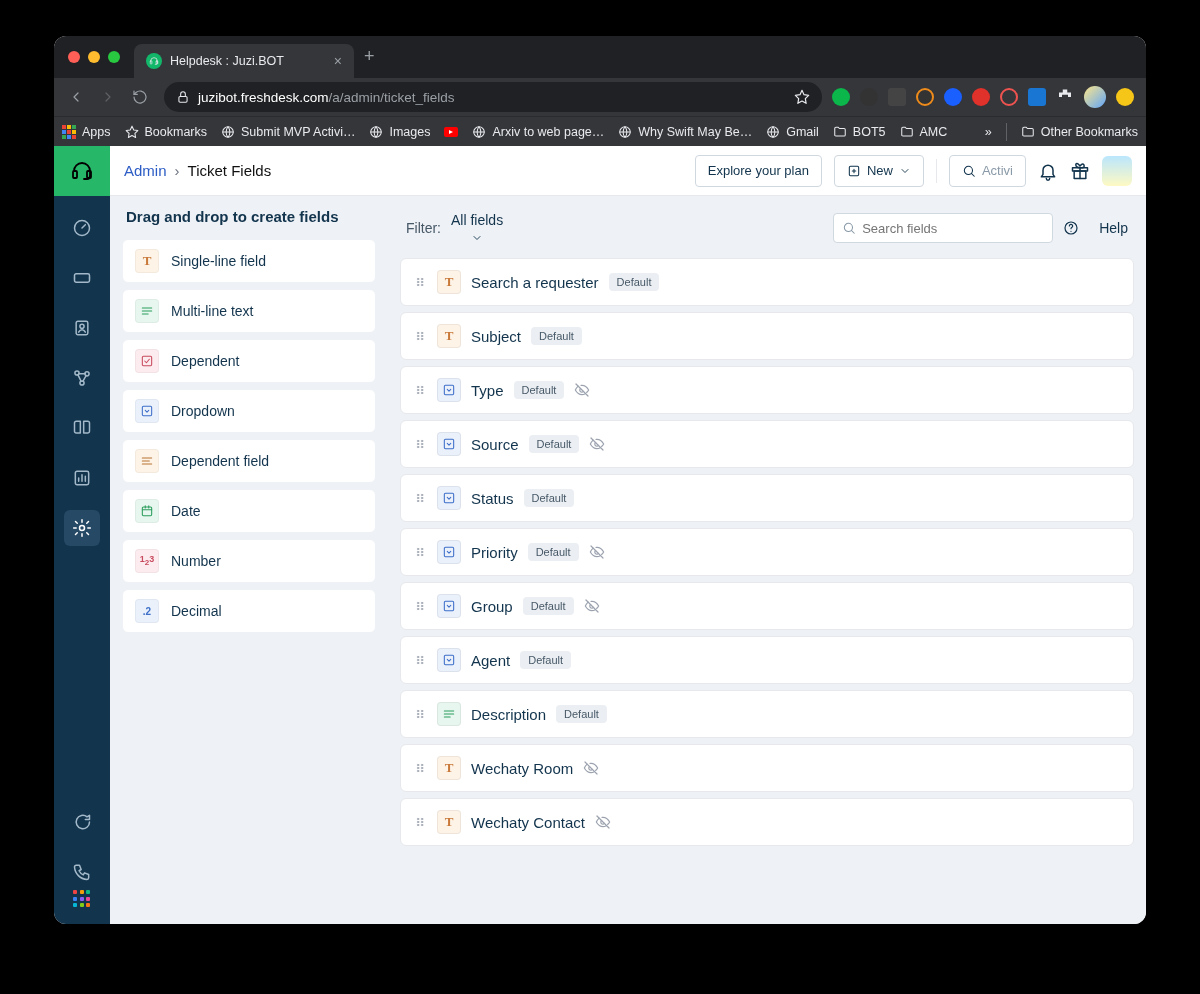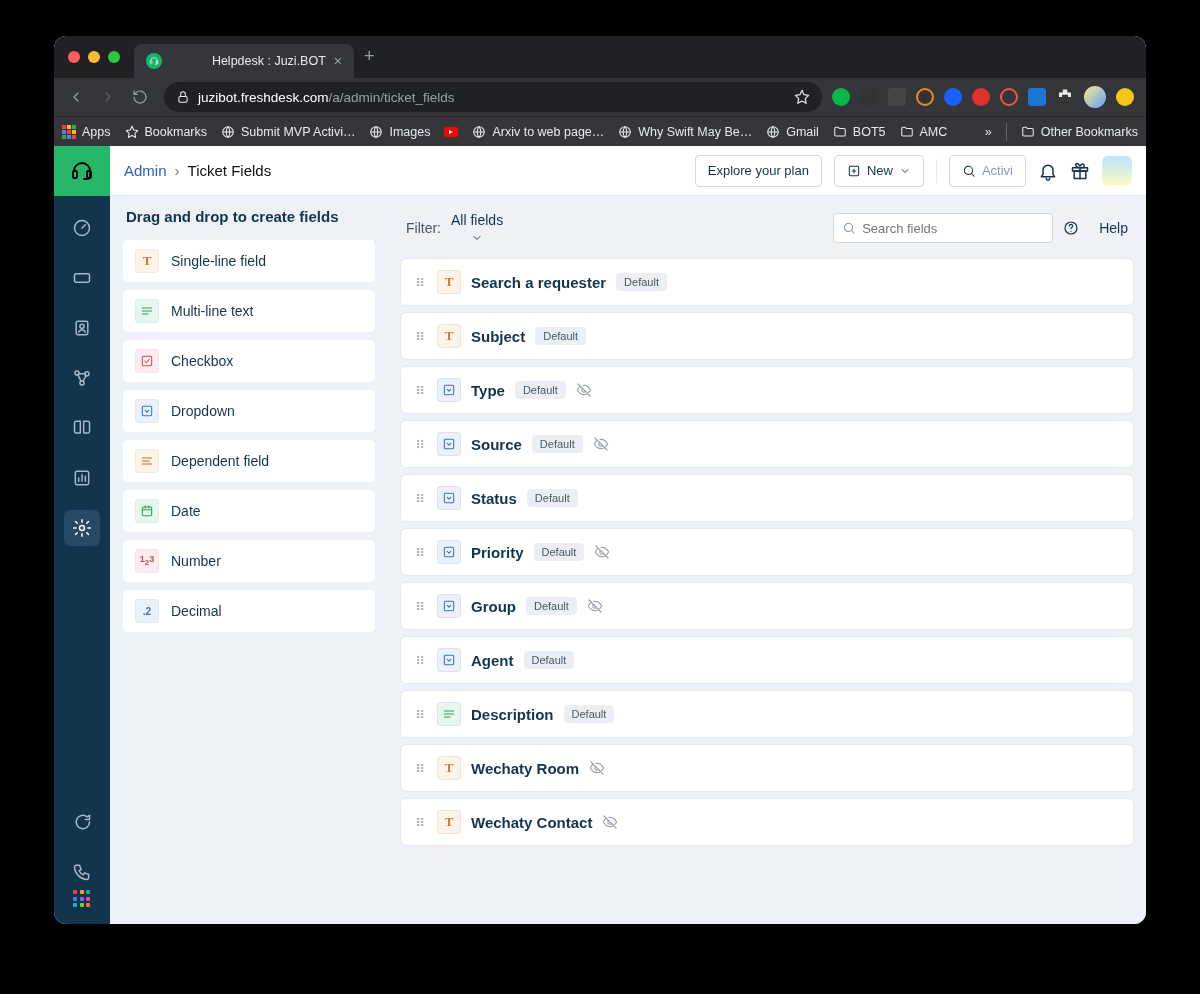--- a/index.html
+++ b/index.html
@@ -32,21 +32,21 @@
   .tab {
     display: flex; align-items: center;
     background: #35363a;
     height: 34px; margin-top: 8px;
     border-radius: 8px 8px 0 0;
     padding: 0 12px; gap: 8px;
     color: #e8eaed; font-size: 12.5px;
     width: 220px;
   }
   .tab-favicon { width: 16px; height: 16px; border-radius: 50%; background: #12b76a; display:flex; align-items:center; justify-content:center; }
-  .tab-title { flex: 1; white-space: nowrap; overflow: hidden; text-overflow: ellipsis; text-align: right; }
+  .tab-title { flex: 1; white-space: nowrap; overflow: hidden; text-overflow: ellipsis; }
   .tab-close { color: #9aa0a6; font-size: 14px; cursor:pointer; }
   .new-tab { color:#9aa0a6; font-size:18px; margin-left:10px; cursor:pointer; padding-bottom: 2px;}
 
   .chrome-toolbar {
     height: 38px;
     background: #35363a;
     display: flex; align-items: center;
     padding: 0 8px; gap: 4px;
     flex-shrink: 0;
   }
@@ -136,21 +136,21 @@
   .search-box input { border:none; outline:none; font-size:13px; flex:1; background:transparent;}
   .help-link { display:flex; align-items:center; gap:20px; color:#12344d; cursor:pointer; font-size:14px;}
 
   .field-row {
     background:#fff; border:1px solid #e6e8eb; border-radius:6px;
     height:48px; display:flex; align-items:center; gap:10px;
     padding:0 12px; margin-bottom:6px; font-size:15px; color:#12344d;
   }
   .drag-handle { width:14px; color:#9ca3af; cursor:grab; display:flex; align-items:center; justify-content:center;}
   .type-icon { width:24px; height:24px; border-radius:4px; display:flex; align-items:center; justify-content:center; font-size:13px; border:1px solid rgba(0,0,0,0.06); flex-shrink:0;}
-  .field-name { font-weight:700; }
+  .field-name { font-weight:400; }
   .badge { background:#ebeff3; color:#475867; font-size:11px; padding:3px 8px; border-radius:4px; }
   .eye-off { color:#9ca3af; display:flex; align-items:center;}
 
   
   .ic-text { background:#fdf3e7; color:#c9793a; font-family: Georgia, serif; font-weight:600;}
   .ic-ml { background:#e7f6ee; color:#2a9d5c; }
   .ic-chk { background:#fdecef; color:#c84a5e; }
   .ic-dd { background:#eaf1fb; color:#3e6fc9; }
   .ic-dep { background:#fdf3e7; color:#b87333; }
   .ic-date { background:#e7f6ee; color:#2a9d5c; }
@@ -453,21 +453,21 @@
                 </div>
                 <span>Multi-line text</span>
               </div>
               <div class="draggable">
                 <div class="fld-icon ic-chk">
                   <svg viewBox="0 0 24 24" width="14" height="14">
                     <rect x="4" y="4" width="16" height="16" rx="2"></rect>
                     <path d="M8 12l3 3 5-6"></path>
                   </svg>
                 </div>
-                <span>Checkbox</span>
+                <span>Dependent</span>
               </div>
               <div class="draggable">
                 <div class="fld-icon ic-dd">
                   <svg viewBox="0 0 24 24" width="14" height="14">
                     <rect x="4" y="4" width="16" height="16" rx="2"></rect>
                     <path d="M9 11l3 3 3-3"></path>
                   </svg>
                 </div>
                 <span>Dropdown</span>
               </div>

